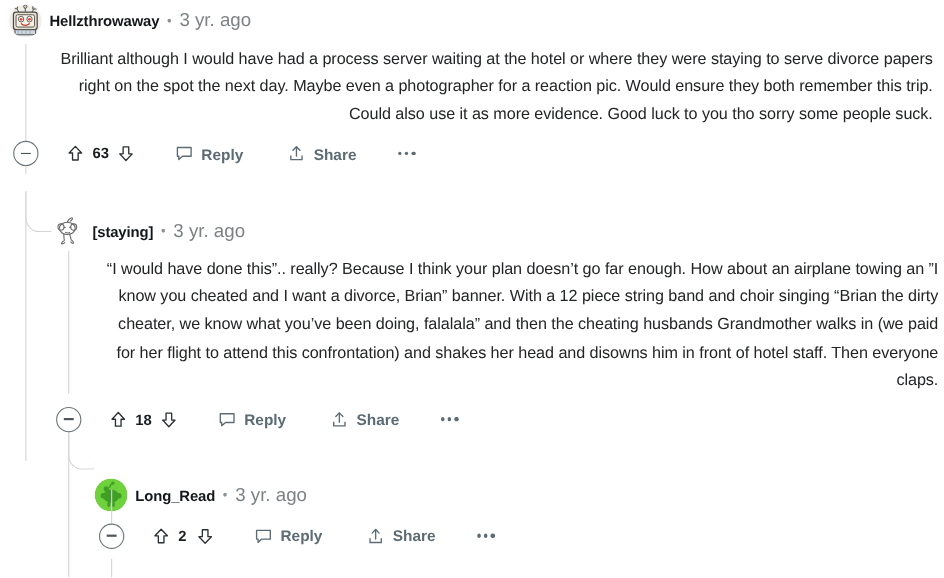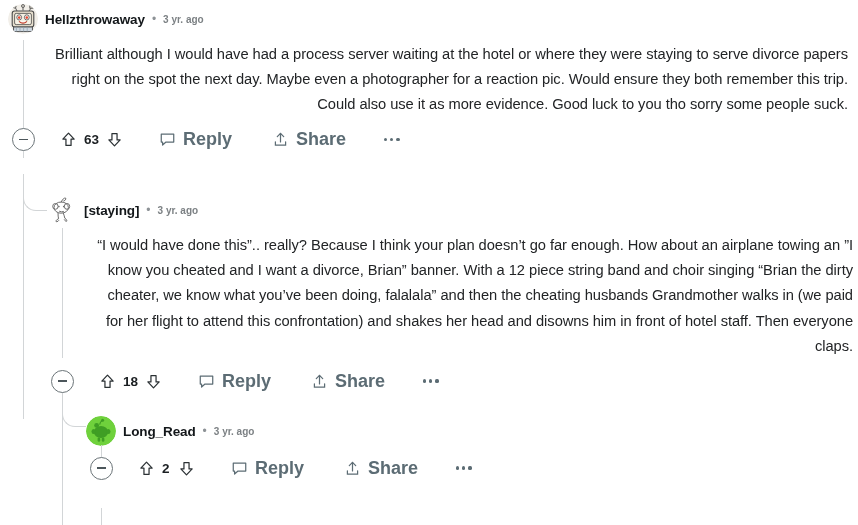--- a/index.html
+++ b/index.html
@@ -50,24 +50,23 @@
     color: #13171a;
     letter-spacing: -0.1px;
     white-space: nowrap;
   }
   .dot {
     font-size: 12px;
     color: #8d9296;
     line-height: 1;
   }
   .tstamp {
-    font-size: 10px;
+    font-size: 17px;
     color: #7c8184;
     white-space: nowrap;
-    font-weight: bold;
   }
 
   .c-body {
     font-size: 14.7px;
     line-height: 25.2px;
     color: #222426;
     letter-spacing: -0.05px;
     text-align: right;
   }
   .c-body .emoji {
@@ -78,21 +77,21 @@
   
   .actions {
     display: flex;
     align-items: center;
     height: 26px;
   }
   .act {
     display: flex;
     align-items: center;
     color: #5c6c74;
-    font-size: 18px;
+    font-size: 14px;
     font-weight: bold;
     white-space: nowrap;
   }
   .collapse-btn {
     width: 21px;
     height: 21px;
     border: 1.5px solid #6b7478;
     border-radius: 50%;
     display: flex;
     align-items: center;
@@ -307,21 +306,21 @@
         <span>Share</span>
       </div>
       <div class="dots3" style="margin-left:38px;">
         <span></span>
         <span></span>
         <span></span>
       </div>
     </div>
   </div>
 
-  <div class="comment" style="left:86px; top:416px; width:767px;">
+  <div class="comment" style="left:86px; top:435px; width:767px;">
 
     <div class="c-head">
       <div class="avatar">
         <svg width="30" height="30" viewBox="0 0 30 30">
           <circle cx="15" cy="15" r="15" fill="#6fd13c"></circle>
           <g fill="#3f9e24">
             <path d="M13.6 8.6 q0.5 -3.2 3 -4.1" stroke="#3f9e24" stroke-width="1.2" fill="none"></path>
             <circle cx="10.6" cy="9.4" r="2.4"></circle>
             <ellipse cx="15" cy="16" rx="7.2" ry="6"></ellipse>
             <rect x="11.6" y="21.4" width="2.6" height="4.4" rx="1.3"></rect>

